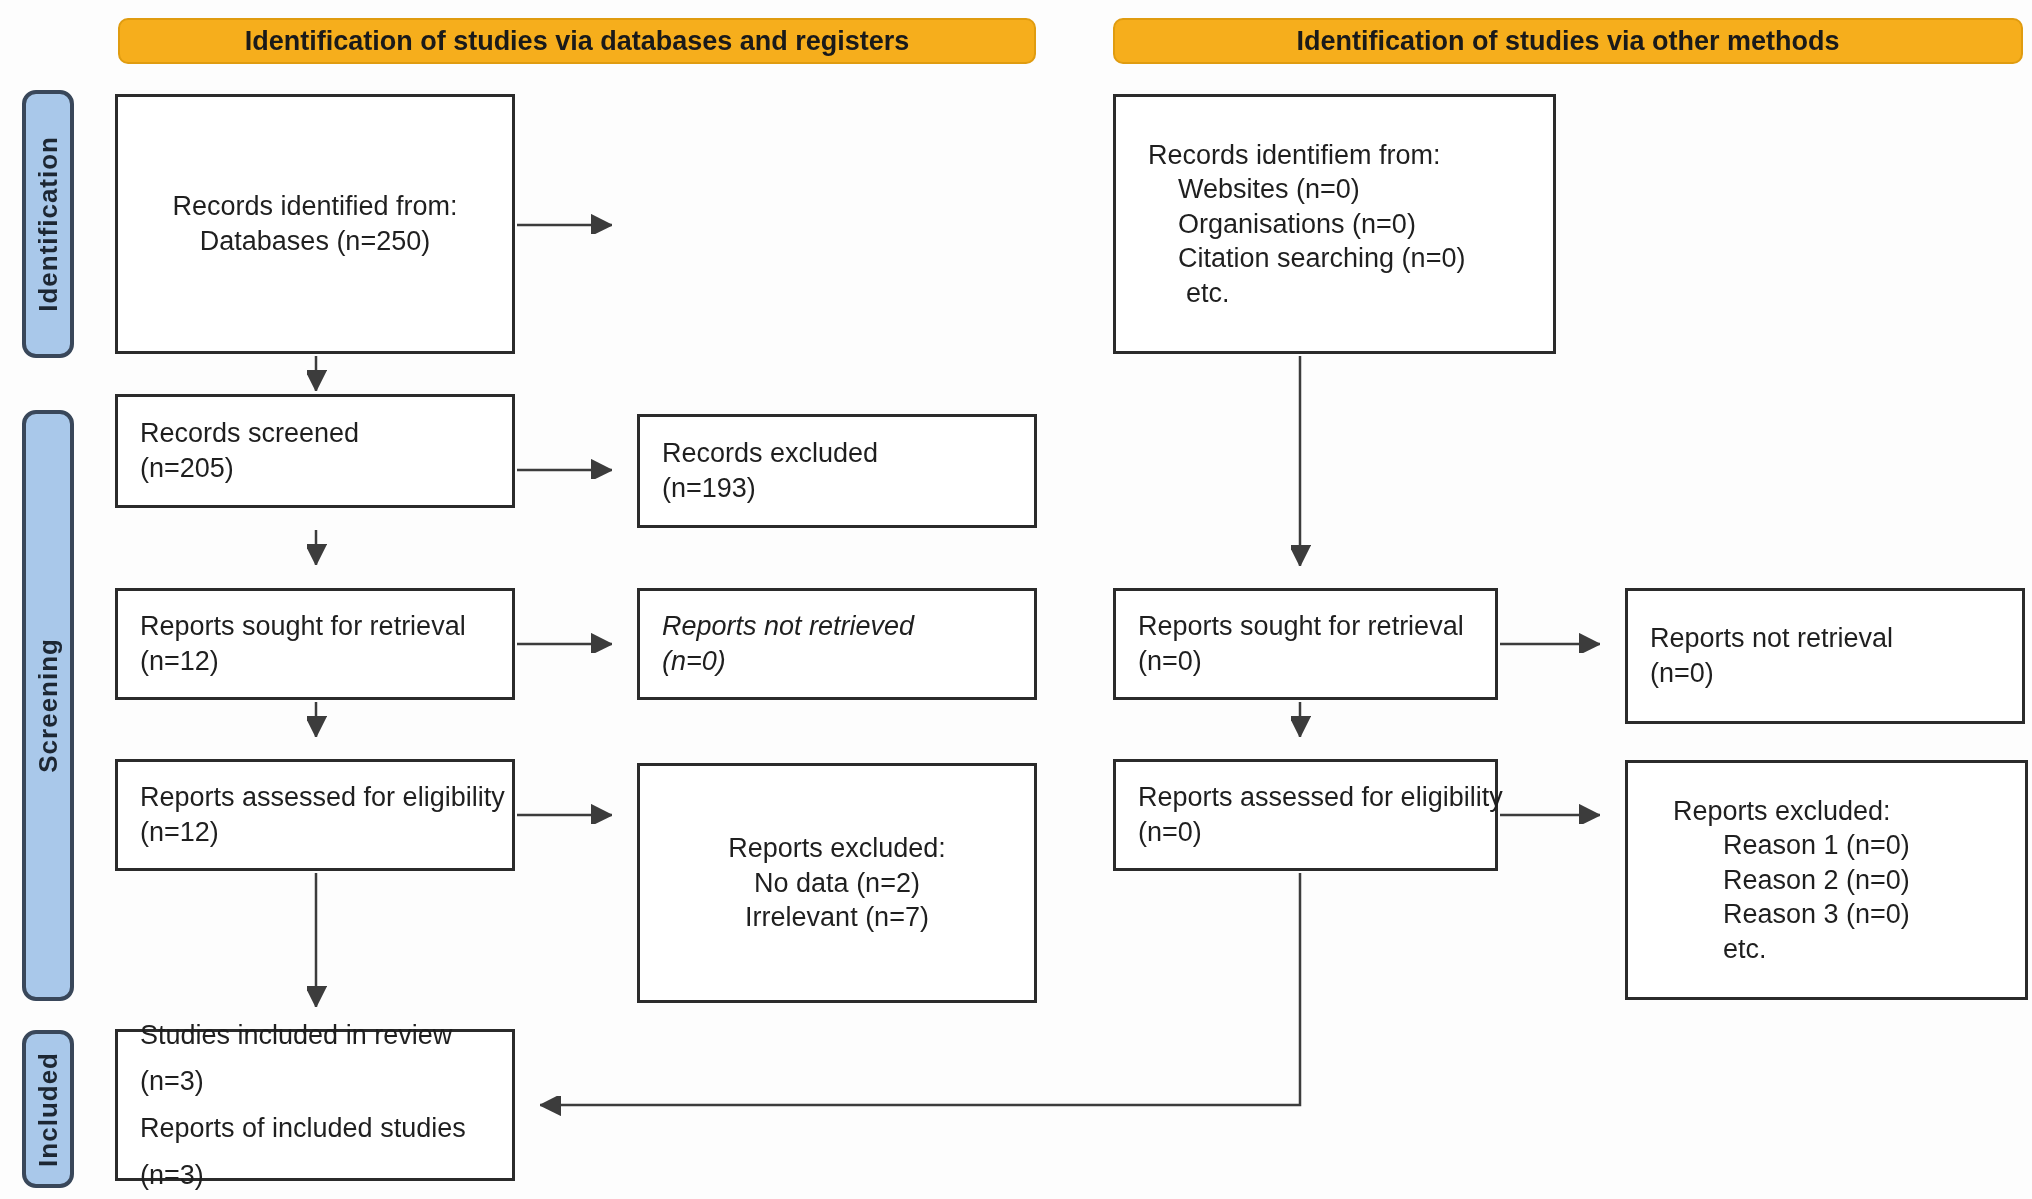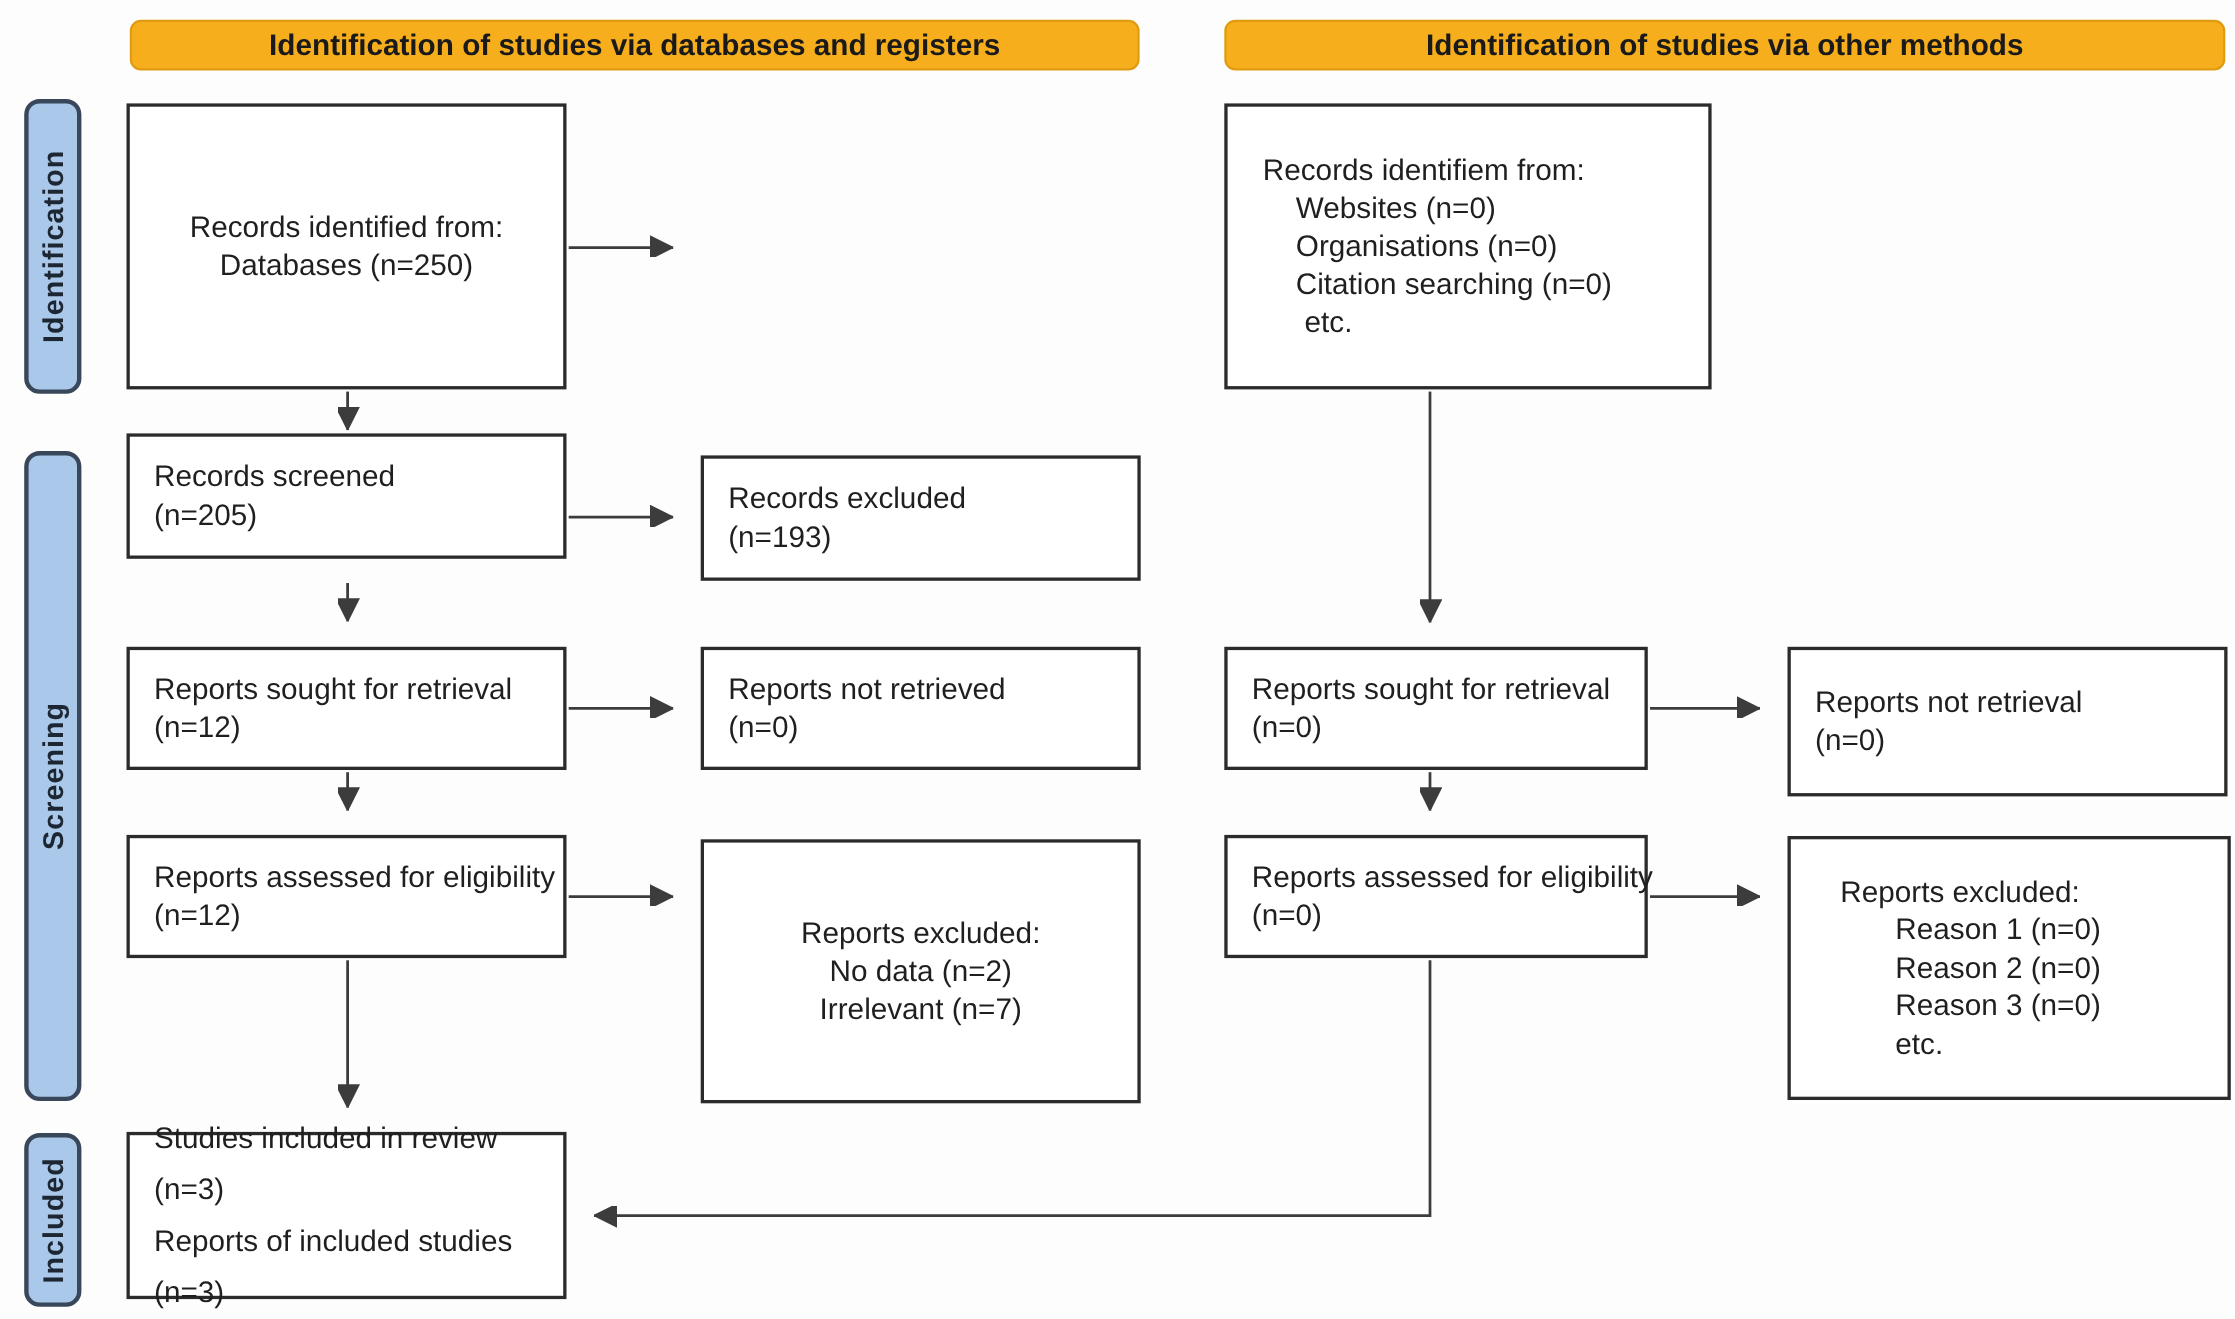--- a/index.html
+++ b/index.html
@@ -116,21 +116,21 @@
     <div class="line">Reports of included studies</div>
     <div class="line">(n=3)</div>
   </div>
 
 
   <div class="node left" style="left:637px;top:414px;width:400px;height:114px;">
     <div class="line">Records excluded</div>
     <div class="line">(n=193)</div>
   </div>
 
-  <div class="node left" style="left:637px;top:588px;width:400px;height:112px;">
+  <div class="node left" style="left:637px;top:588px;width:400px;height:112px;font-style:italic;">
     <div class="line">Reports not retrieved</div>
     <div class="line">(n=0)</div>
   </div>
 
   <div class="node center" style="left:637px;top:763px;width:400px;height:240px;">
     <div class="line">Reports excluded:</div>
     <div class="line">No data (n=2)</div>
     <div class="line">Irrelevant (n=7)</div>
   </div>
 

